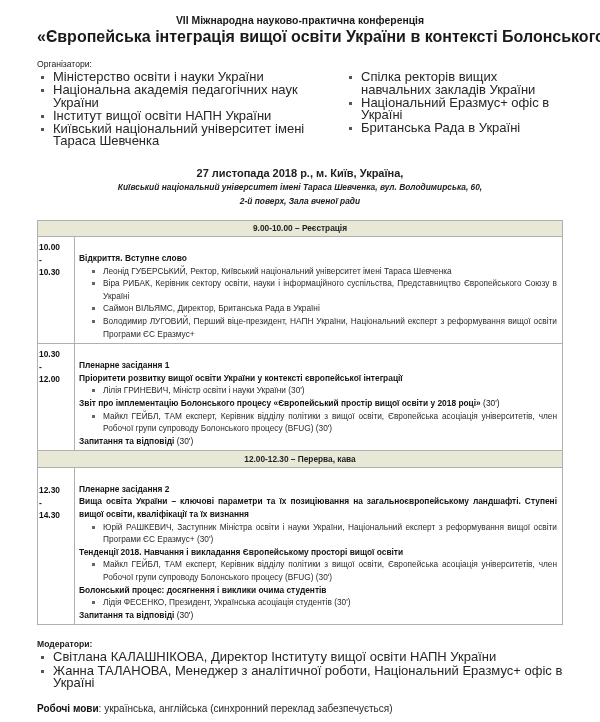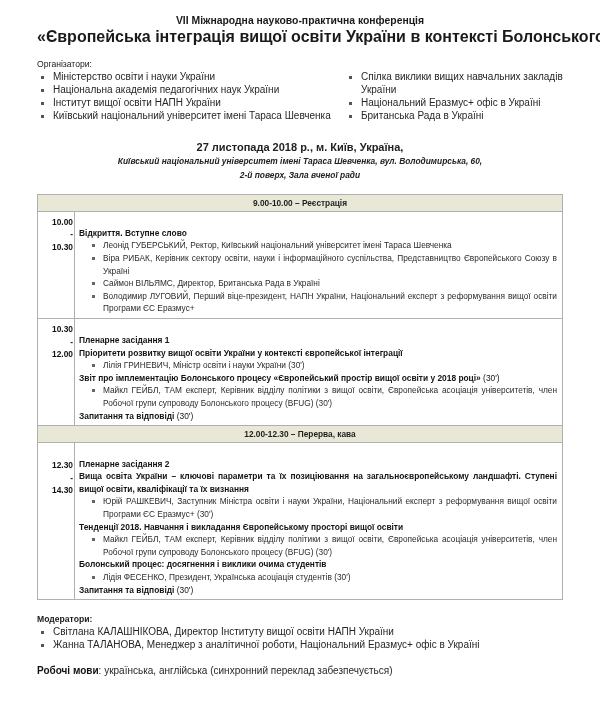--- a/index.html
+++ b/index.html
@@ -59,21 +59,21 @@
   .org-col.right { width: 218px; }
   ul.bul {
     list-style: none;
     margin: 0;
     padding: 0;
   }
   ul.bul > li {
     position: relative;
     padding-left: 16px;
     line-height: 12.6px;
-    font-size: 10px;
+    font-size: 13px;
     color: #262626;
     margin-bottom: 0.5px;
   }
   ul.bul > li::before {
     content: "";
     position: absolute;
     left: 4px;
     top: 5px;
     width: 3px;
     height: 3px;
@@ -116,21 +116,21 @@
     text-align: center;
     font-size: 8.3px;
     font-weight: bold;
     color: #1f1f1f;
     padding: 2.5px 0 3px 0;
     border-left: 1px solid #b0b0b0;
     border-right: 1px solid #b0b0b0;
   }
   td.time {
     width: 37px;
-    text-align: right;
+    text-align: left;
     font-size: 8.4px;
     font-weight: bold;
     color: #111111;
     padding: 4px 1px 4px 1px;
     line-height: 12.5px;
   }
   td.body {
     padding: 15px 5px 3px 4px;
   }
   .hl {
@@ -202,21 +202,21 @@
       <div class="org-col left">
         <ul class="bul">
           <li>Міністерство освіти і науки України</li>
           <li>Національна академія педагогічних наук України</li>
           <li>Інститут вищої освіти НАПН України</li>
           <li>Київський національний університет імені Тараса Шевченка</li>
         </ul>
       </div>
       <div class="org-col right">
         <ul class="bul">
-          <li>Спілка виклики вищих навчальних закладів України</li>
+          <li>Спілка ректорів вищих навчальних закладів України</li>
           <li>Національний Еразмус+ офіс в Україні</li>
           <li>Британська Рада в Україні</li>
         </ul>
       </div>
     </div>
   </div>
 
   <div class="venue">
     <div class="v1">27 листопада 2018 р., м. Київ, Україна,</div>
     <div class="v2">Київський національний університет імені Тараса Шевченка, вул. Володимирська, 60,</div>

